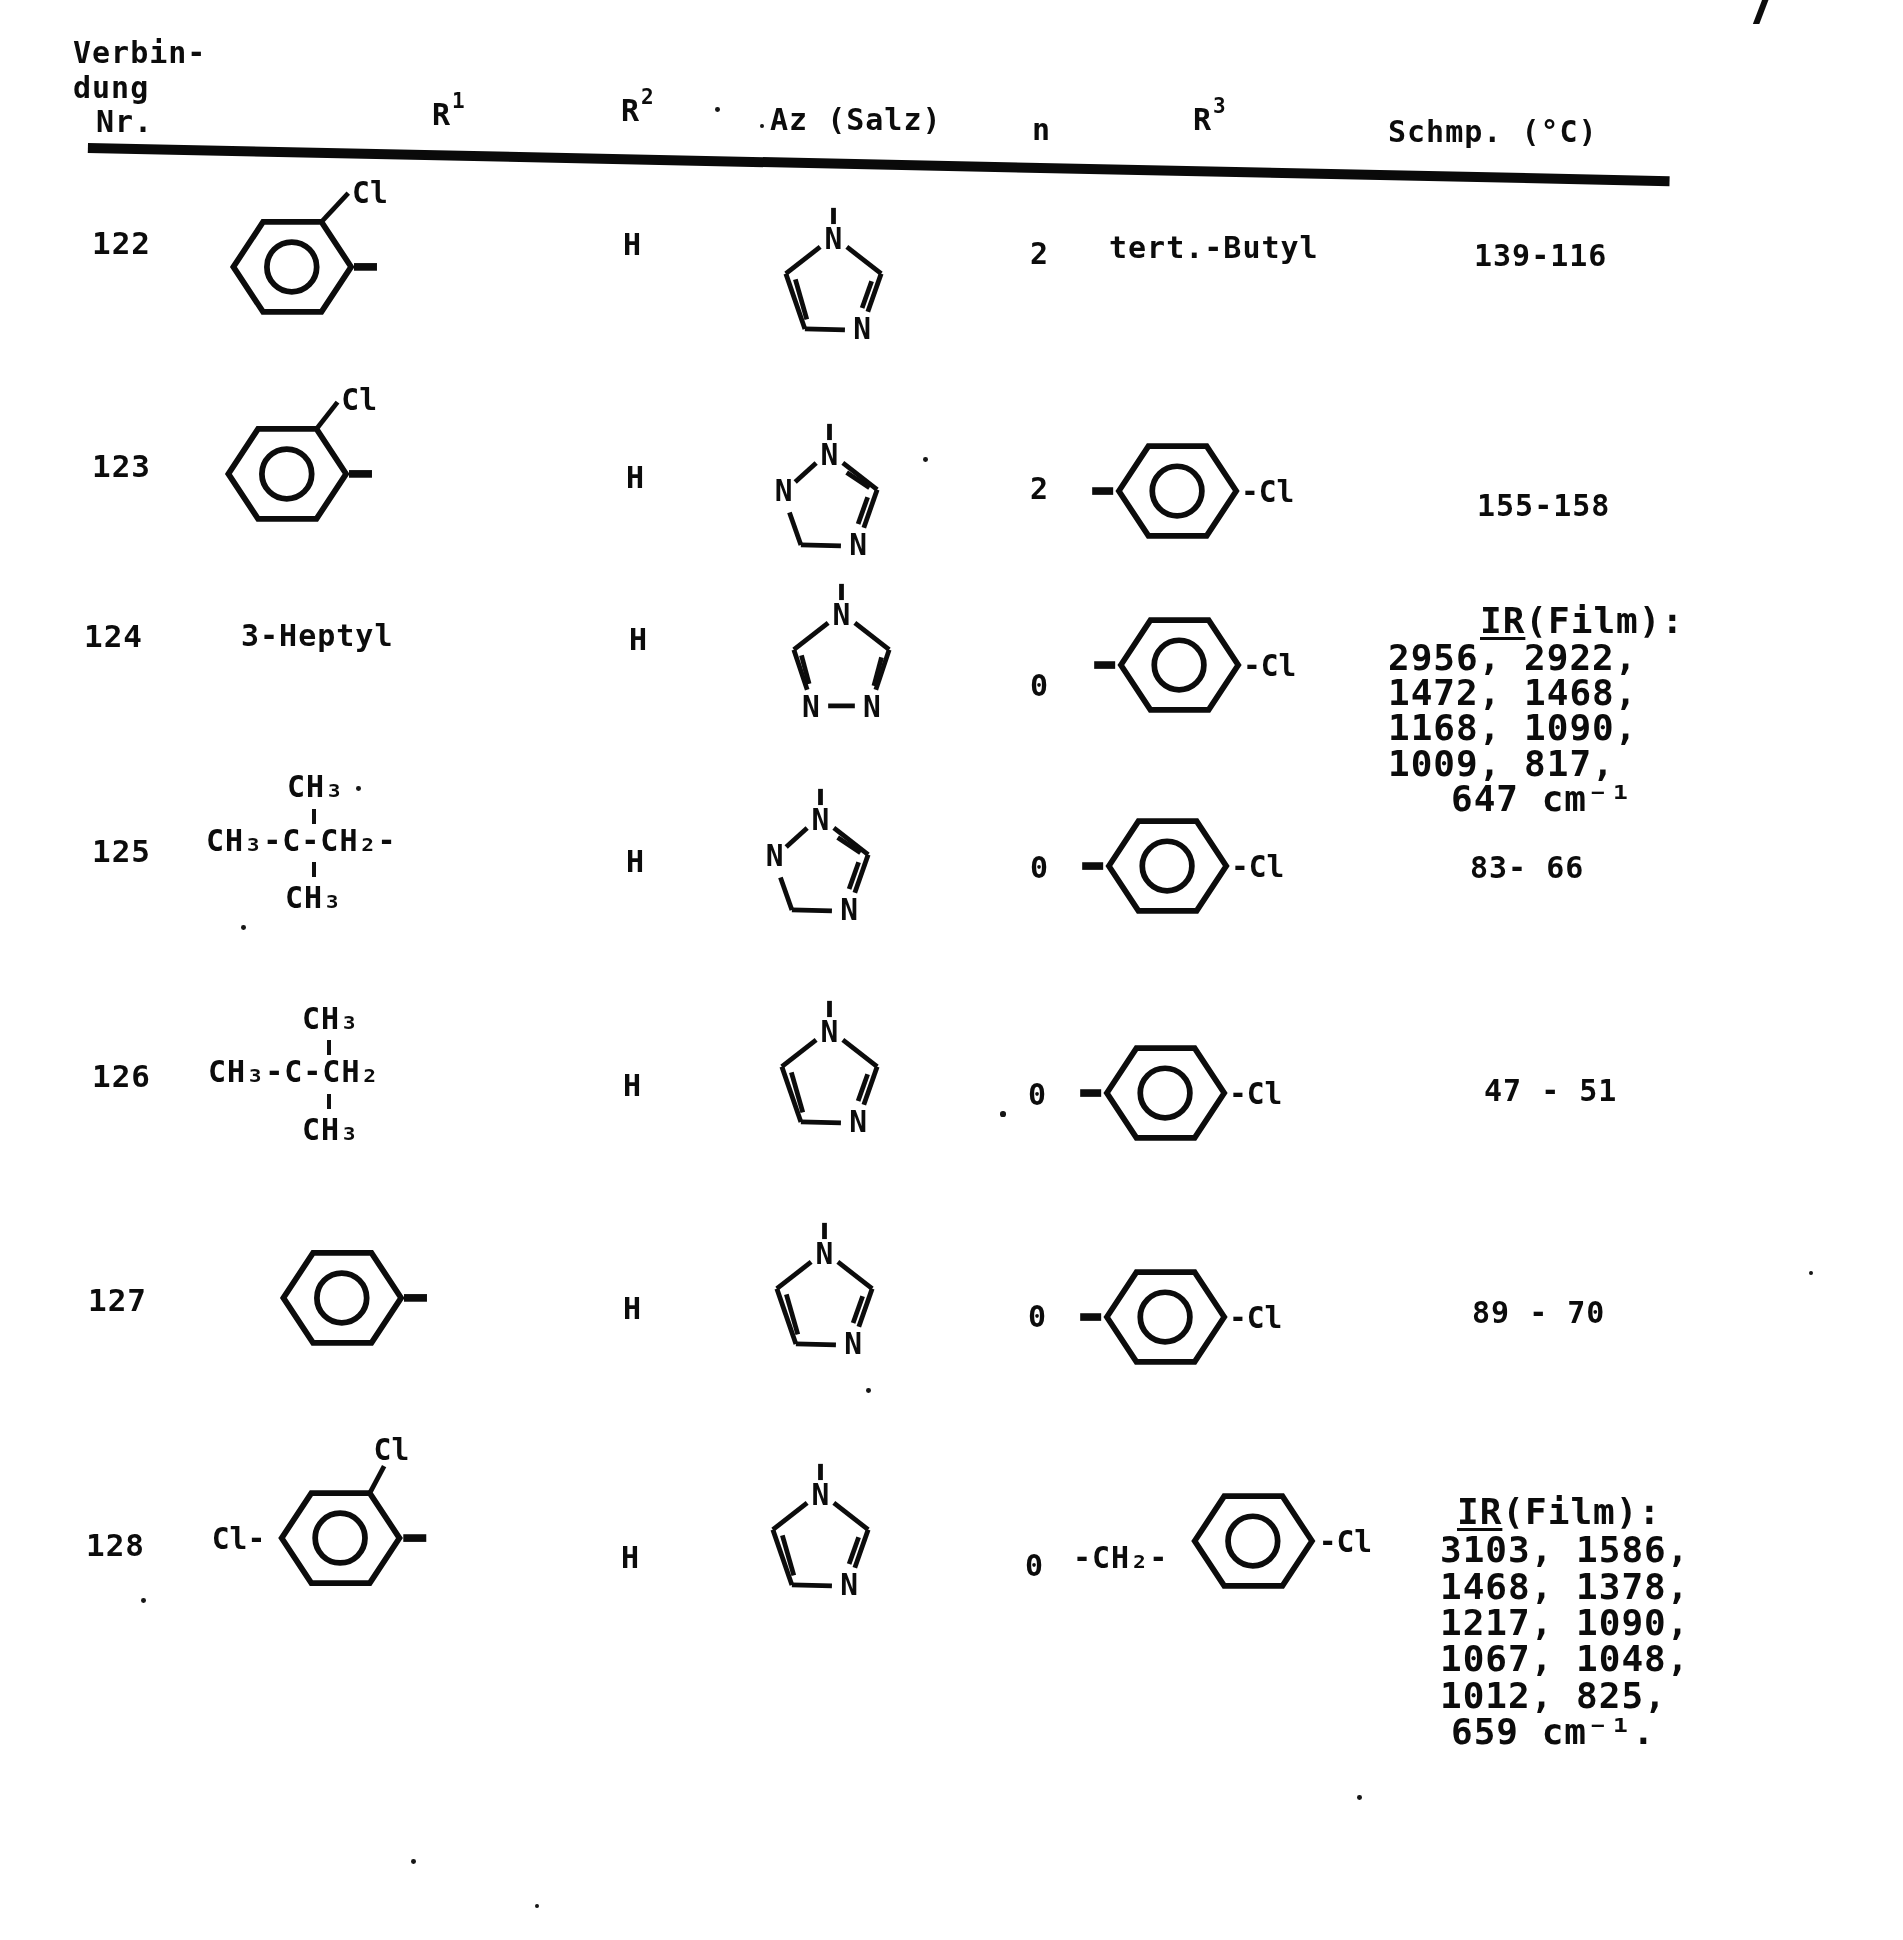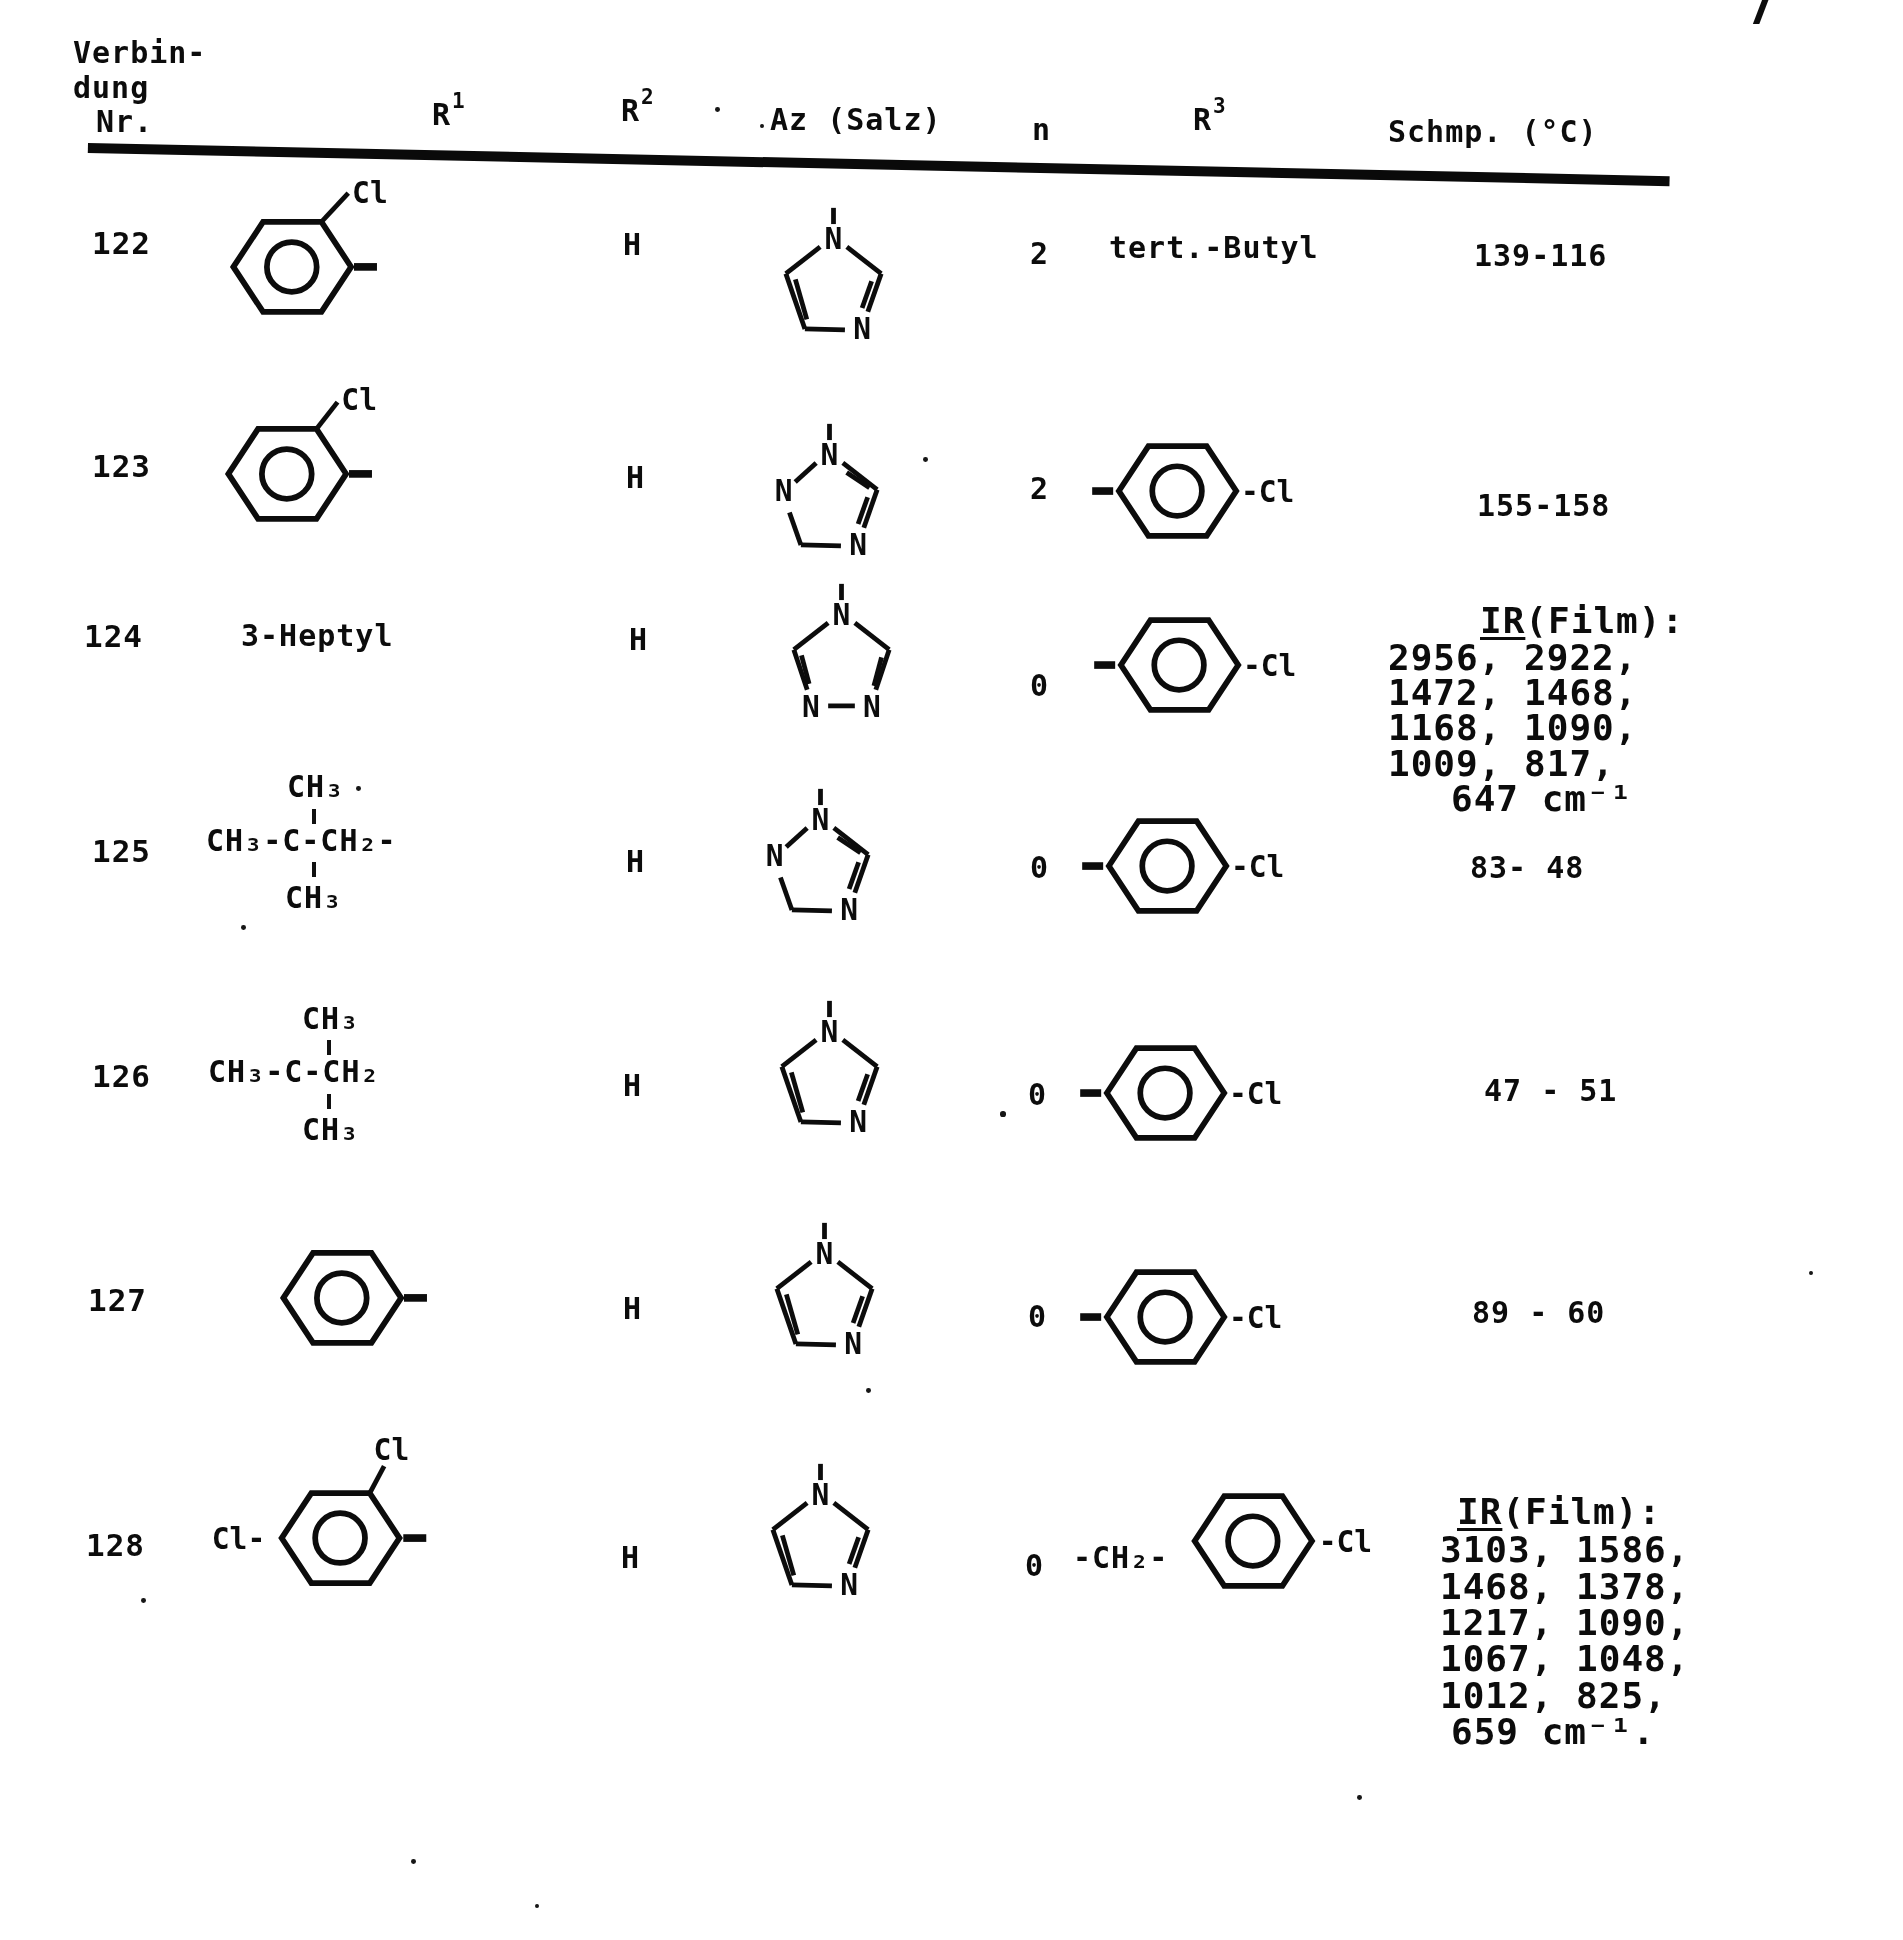--- a/index.html
+++ b/index.html
@@ -172,21 +172,21 @@
   </svg>
   <span class="tw" style="left:1030px;top:851px;">0</span>
   <svg style="left:1080px;top:805px;" width="239" height="124" viewBox="0 0 250 130">
     <line class="stroke" stroke-width="8" x1="2" y1="64" x2="24" y2="64"></line>
     <g transform="translate(26,9)">
       <path class="stroke" stroke-width="6" d="M4 55 L35 8 H96 L127 55 L96 102 H35 Z"></path>
       <circle class="stroke" stroke-width="6" cx="65" cy="55" r="26"></circle>
     </g>
     <text x="158" y="76">-Cl</text>
   </svg>
-  <span class="tw" style="left:1470px;top:851px;">83- 48</span>
+  <span class="tw" style="left:1470px;top:851px;">83- 66</span>
 
   <span class="tw fs32" style="left:92px;top:1059px;">126</span>
   <span class="tw" style="left:302px;top:1002px;">CH₃</span>
   <div class="vbar" style="left:327px;top:1040px;height:15.3px;"></div>
   <span class="tw" style="left:208px;top:1055px;">CH₃-C-CH₂</span>
   <div class="vbar" style="left:327px;top:1094px;height:15.3px;"></div>
   <span class="tw" style="left:302px;top:1113px;">CH₃</span>
   <span class="tw" style="left:623px;top:1069px;">H</span>
   <svg style="left:770px;top:998px;" width="119" height="143" viewBox="0 0 124 150">
     <line class="stroke" stroke-width="5" x1="62" y1="3" x2="62" y2="20"></line>
@@ -238,21 +238,21 @@
   </svg>
   <span class="tw" style="left:1028px;top:1300px;">0</span>
   <svg style="left:1078px;top:1256px;" width="239" height="124" viewBox="0 0 250 130">
     <line class="stroke" stroke-width="8" x1="2" y1="64" x2="24" y2="64"></line>
     <g transform="translate(26,9)">
       <path class="stroke" stroke-width="6" d="M4 55 L35 8 H96 L127 55 L96 102 H35 Z"></path>
       <circle class="stroke" stroke-width="6" cx="65" cy="55" r="26"></circle>
     </g>
     <text x="158" y="76">-Cl</text>
   </svg>
-  <span class="tw" style="left:1472px;top:1296px;">89 - 60</span>
+  <span class="tw" style="left:1472px;top:1296px;">89 - 70</span>
 
   <span class="tw fs32" style="left:86px;top:1528px;">128</span>
   <svg style="left:206px;top:1426px;" width="249" height="182" viewBox="0 0 260 190">
     <g transform="translate(75,62)">
       <path class="stroke" stroke-width="6" d="M4 55 L35 8 H96 L127 55 L96 102 H35 Z"></path>
       <circle class="stroke" stroke-width="6" cx="65" cy="55" r="26"></circle>
     </g>
     <line class="stroke" stroke-width="5" x1="171" y1="70" x2="186" y2="42"></line>
     <text x="175" y="36">Cl</text>
     <text x="6" y="128">Cl-</text>

